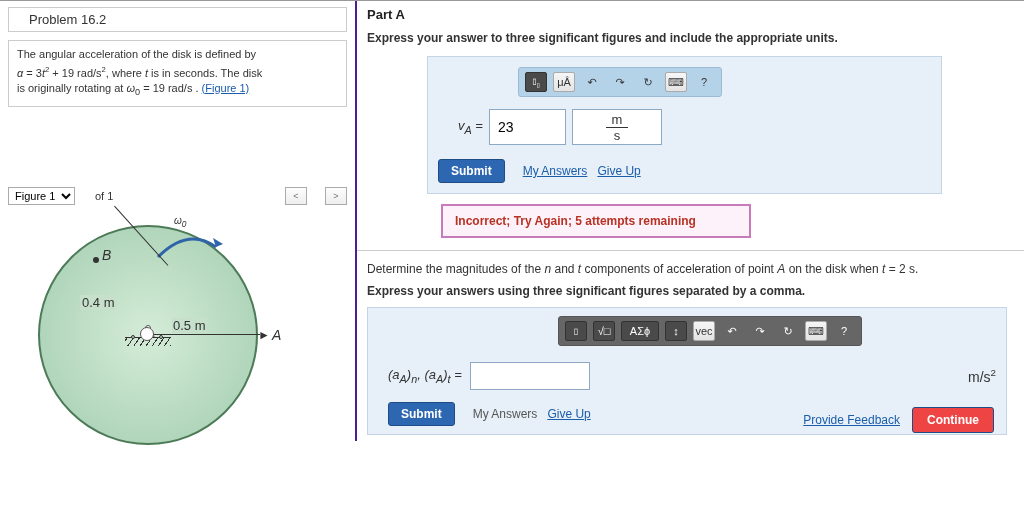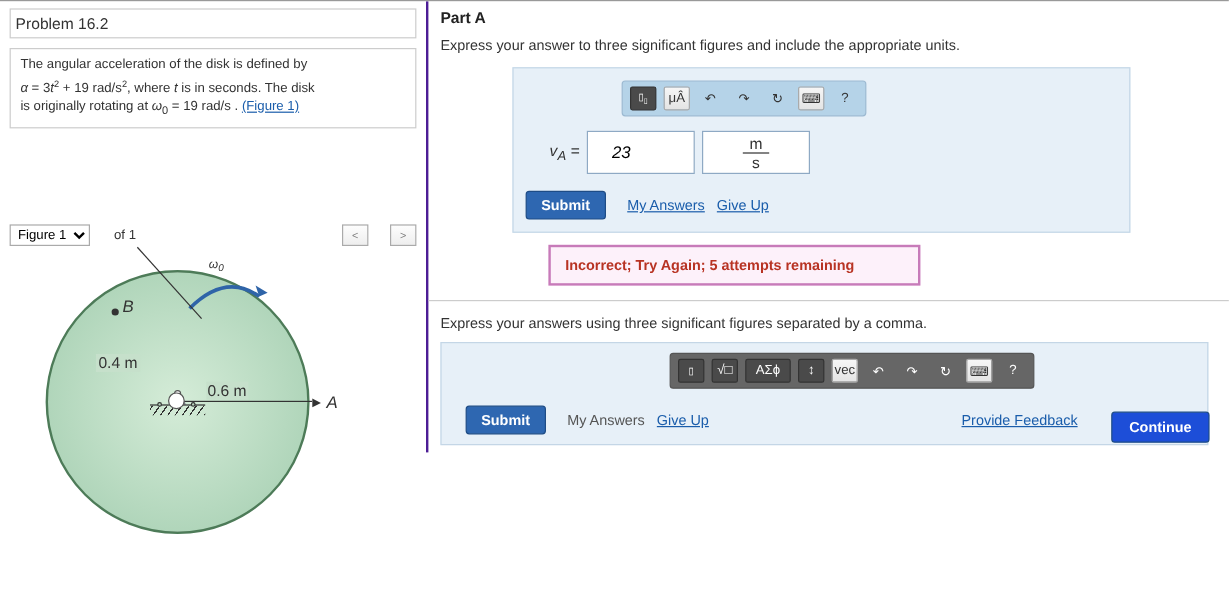--- a/index.html
+++ b/index.html
@@ -21,21 +21,21 @@
   }
   .right-col {
     position: absolute;
     left: 355px; top: 0;
     width: 669px;
     padding: 6px 10px 6px 10px;
     border-left: 2px solid #4c1d95;
   }
   .problem-title-box {
     border: 1px solid #ccc;
-    padding: 4px 4px;
+    padding: 4px 20px;
     background: #fff;
     margin-bottom: 8px;
     font-size: 13px;
     color: #333;
   }
   .problem-desc-box {
     border: 1px solid #ccc;
     padding: 6px 8px;
     background: #fff;
     font-size: 11px;
@@ -135,21 +135,21 @@
   .omega-label { position:absolute; left:166px; top:0px; font-style: italic; font-size:10px; }
   .omega-arc {
     position: absolute;
     left: 140px; top: 12px;
     width: 80px; height: 40px;
   }
 
   
   .part-heading { font-size: 13px; font-weight: bold; color: #222; margin-bottom: 8px; }
   .q-text { font-size: 12px; margin-bottom: 6px; line-height: 16px; }
-  .bold-instr { font-weight: normal; }
+  .bold-instr { font-weight: bold; }
   .input-block {
     border: 1px solid #c4d6e6;
     background: #e7f0f8;
     padding: 10px 10px 10px 10px;
     width: 515px;
     position: relative;
   }
   .toolbar {
     background: #b5d3e8;
     border: 1px solid #9dbad2;
@@ -179,25 +179,24 @@
     border-radius: 2px;
     display: inline-flex; align-items: center; justify-content: center;
     font-size: 11px;
     color: #333;
   }
   .tool-btn.dark { background:#4a4a4a; border-color:#333; color:#fff; }
   .tool-btn.wider { width: 38px; }
   .answer-row { display:flex; align-items:center; gap:6px; margin-left:20px; margin-bottom:8px; height:40px;}
   .eq-label { font-style: italic; font-size: 13px; }
   .answer-input {
-    width: 90px; height: 36px;
+    width: 77px; height: 36px;
     border: 1px solid #8ea9c4;
     font-size: 14px;
-    padding: 2px 20px;
-    font-style: italic;
+    padding: 2px 8px;
   }
   .unit-box {
     width: 90px; height: 36px;
     border: 1px solid #8ea9c4;
     background: #fff;
     display:flex; align-items:center; justify-content:center;
   }
   .unit-frac { display:flex; flex-direction:column; align-items:center; font-size:13px; }
   .unit-frac .num-u { border-bottom: 1px solid #333; padding:0 6px;}
   .submit-row { display:flex; align-items:center; gap:18px; padding-top:4px;}
@@ -213,42 +212,42 @@
   .link { color: #1a5dab; text-decoration: underline; font-size:12px; cursor:pointer;}
   .feedback-box {
     border: 2px solid #c77bb9;
     background: #fdf1fa;
     color: #b83323;
     font-weight: bold;
     font-size: 12px;
     padding: 8px 12px;
     width: 310px;
     margin-top: 10px;
-    margin-left: 30px;
+    margin-left: 14px;
   }
   .part-b-block {
     border: 1px solid #c4d6e6;
     background: #e7f0f8;
     padding: 8px 10px 8px 10px;
     width: 640px;
     position: relative;
   }
   .unit-right { font-size: 14px; }
   .answer-input-b {
     width: 120px; height: 28px;
     border: 1px solid #8ea9c4;
     background:#fff;
   }
   .bottom-row {
     position: absolute;
-    bottom: 8px; right: 16px;
-    display: flex; gap: 28px;
+    bottom: 8px; right: 30px;
+    display: flex; align-items: center; gap: 12px;
   }
   .continue-btn {
-    background: #1d4ed8;
+    background: #ef4444;
     color: #fff;
     border: 1px solid #1e4c86;
     border-radius: 3px;
     padding: 5px 14px;
     font-size: 12px;
     font-weight: bold;
   }
   .hr-sep { border:none; border-top:1px solid #ccc; margin: 12px 0 10px -10px; width: 678px;}
 </style>
 </head>
@@ -280,21 +279,21 @@
     <svg class="omega-arc" viewBox="0 0 80 40">
       <path d="M10 30 Q 40 0 68 20" stroke="#2f64a8" stroke-width="3" fill="none"></path>
       <path d="M68 20 l -3 -9 l 10 6 z" fill="#2f64a8"></path>
     </svg>
     <span class="omega-label"><i>ω</i><sub>0</sub></span>
     <div class="radius-line"></div>
     <div class="point-b-dot"></div>
     <span class="b-label">B</span>
     <span class="radius-label">0.4 m</span>
     <div class="roller-line"></div>
-    <span class="roller-label">0.6 m</span>
+    <span class="roller-label">0.5 m</span>
     <span class="a-arrow">►</span>
     <span class="a-label">A</span>
     <div class="roller-base">
       <div class="roller-tri"></div>
       <div class="roller-pin"></div>
       <div class="roller-ground"></div>
       <div class="roller-wheel" style="left:8px;"></div>
       <div class="roller-wheel" style="left:36px;"></div>
     </div>
     <div class="disk-center"></div>
@@ -339,20 +338,23 @@
           <span class="link">Give Up</span>
         </span>
       </div>
     </div>
 
     <div class="feedback-box">Incorrect; Try Again; 5 attempts remaining</div>
   </div>
 
   <hr class="hr-sep">
 
+  <div class="q-text">
+    Determine the magnitudes of the <i>n</i> and <i>t</i> components of acceleration of point <i>A</i> on the disk when <i>t</i> = 2 s.
+  </div>
   <div class="q-text bold-instr">Express your answers using three significant figures separated by a comma.</div>
 
   <div style="margin-top:8px;">
     <div class="part-b-block">
       <div style="text-align:left;">
         <div class="toolbar-b" style="margin-left:180px;">
           <div class="tool-btn dark">
               <span style="color:#fff;font-size:8px;">▯</span>
             </div>
           <div class="tool-btn dark" style="color:#fff">√□</div>
@@ -360,20 +362,26 @@
           <div class="tool-btn dark" style="color:#fff">↕</div>
           <div class="tool-btn">vec</div>
           <div class="tool-btn" style="border:none;background:none;color:#fff">↶</div>
           <div class="tool-btn" style="border:none;background:none;color:#fff">↷</div>
           <div class="tool-btn" style="border:none;background:none;color:#fff">↻</div>
           <div class="tool-btn">⌨</div>
           <div class="tool-btn" style="border:none;background:none;color:#fff">?</div>
         </div>
       </div>
 
+      <div style="display:flex; align-items:center; gap:8px; margin:6px 0 8px 10px;">
+        <span class="eq-label">(<i>a<sub>A</sub></i>)<sub><i>n</i></sub>, (<i>a<sub>A</sub></i>)<sub><i>t</i></sub> =</span>
+        <input class="answer-input-b" value="" style="">
+        <span style="flex:1"></span>
+        <span class="unit-right">m/s<sup>2</sup></span>
+      </div>
 
       <div class="submit-row" style="margin-left:10px;">
         <button class="submit-btn">Submit</button>
         <span>
           <span style="font-size:12px;color:#555;">My Answers</span>
           &nbsp;
           <span class="link">Give Up</span>
         </span>
       </div>
     </div>

